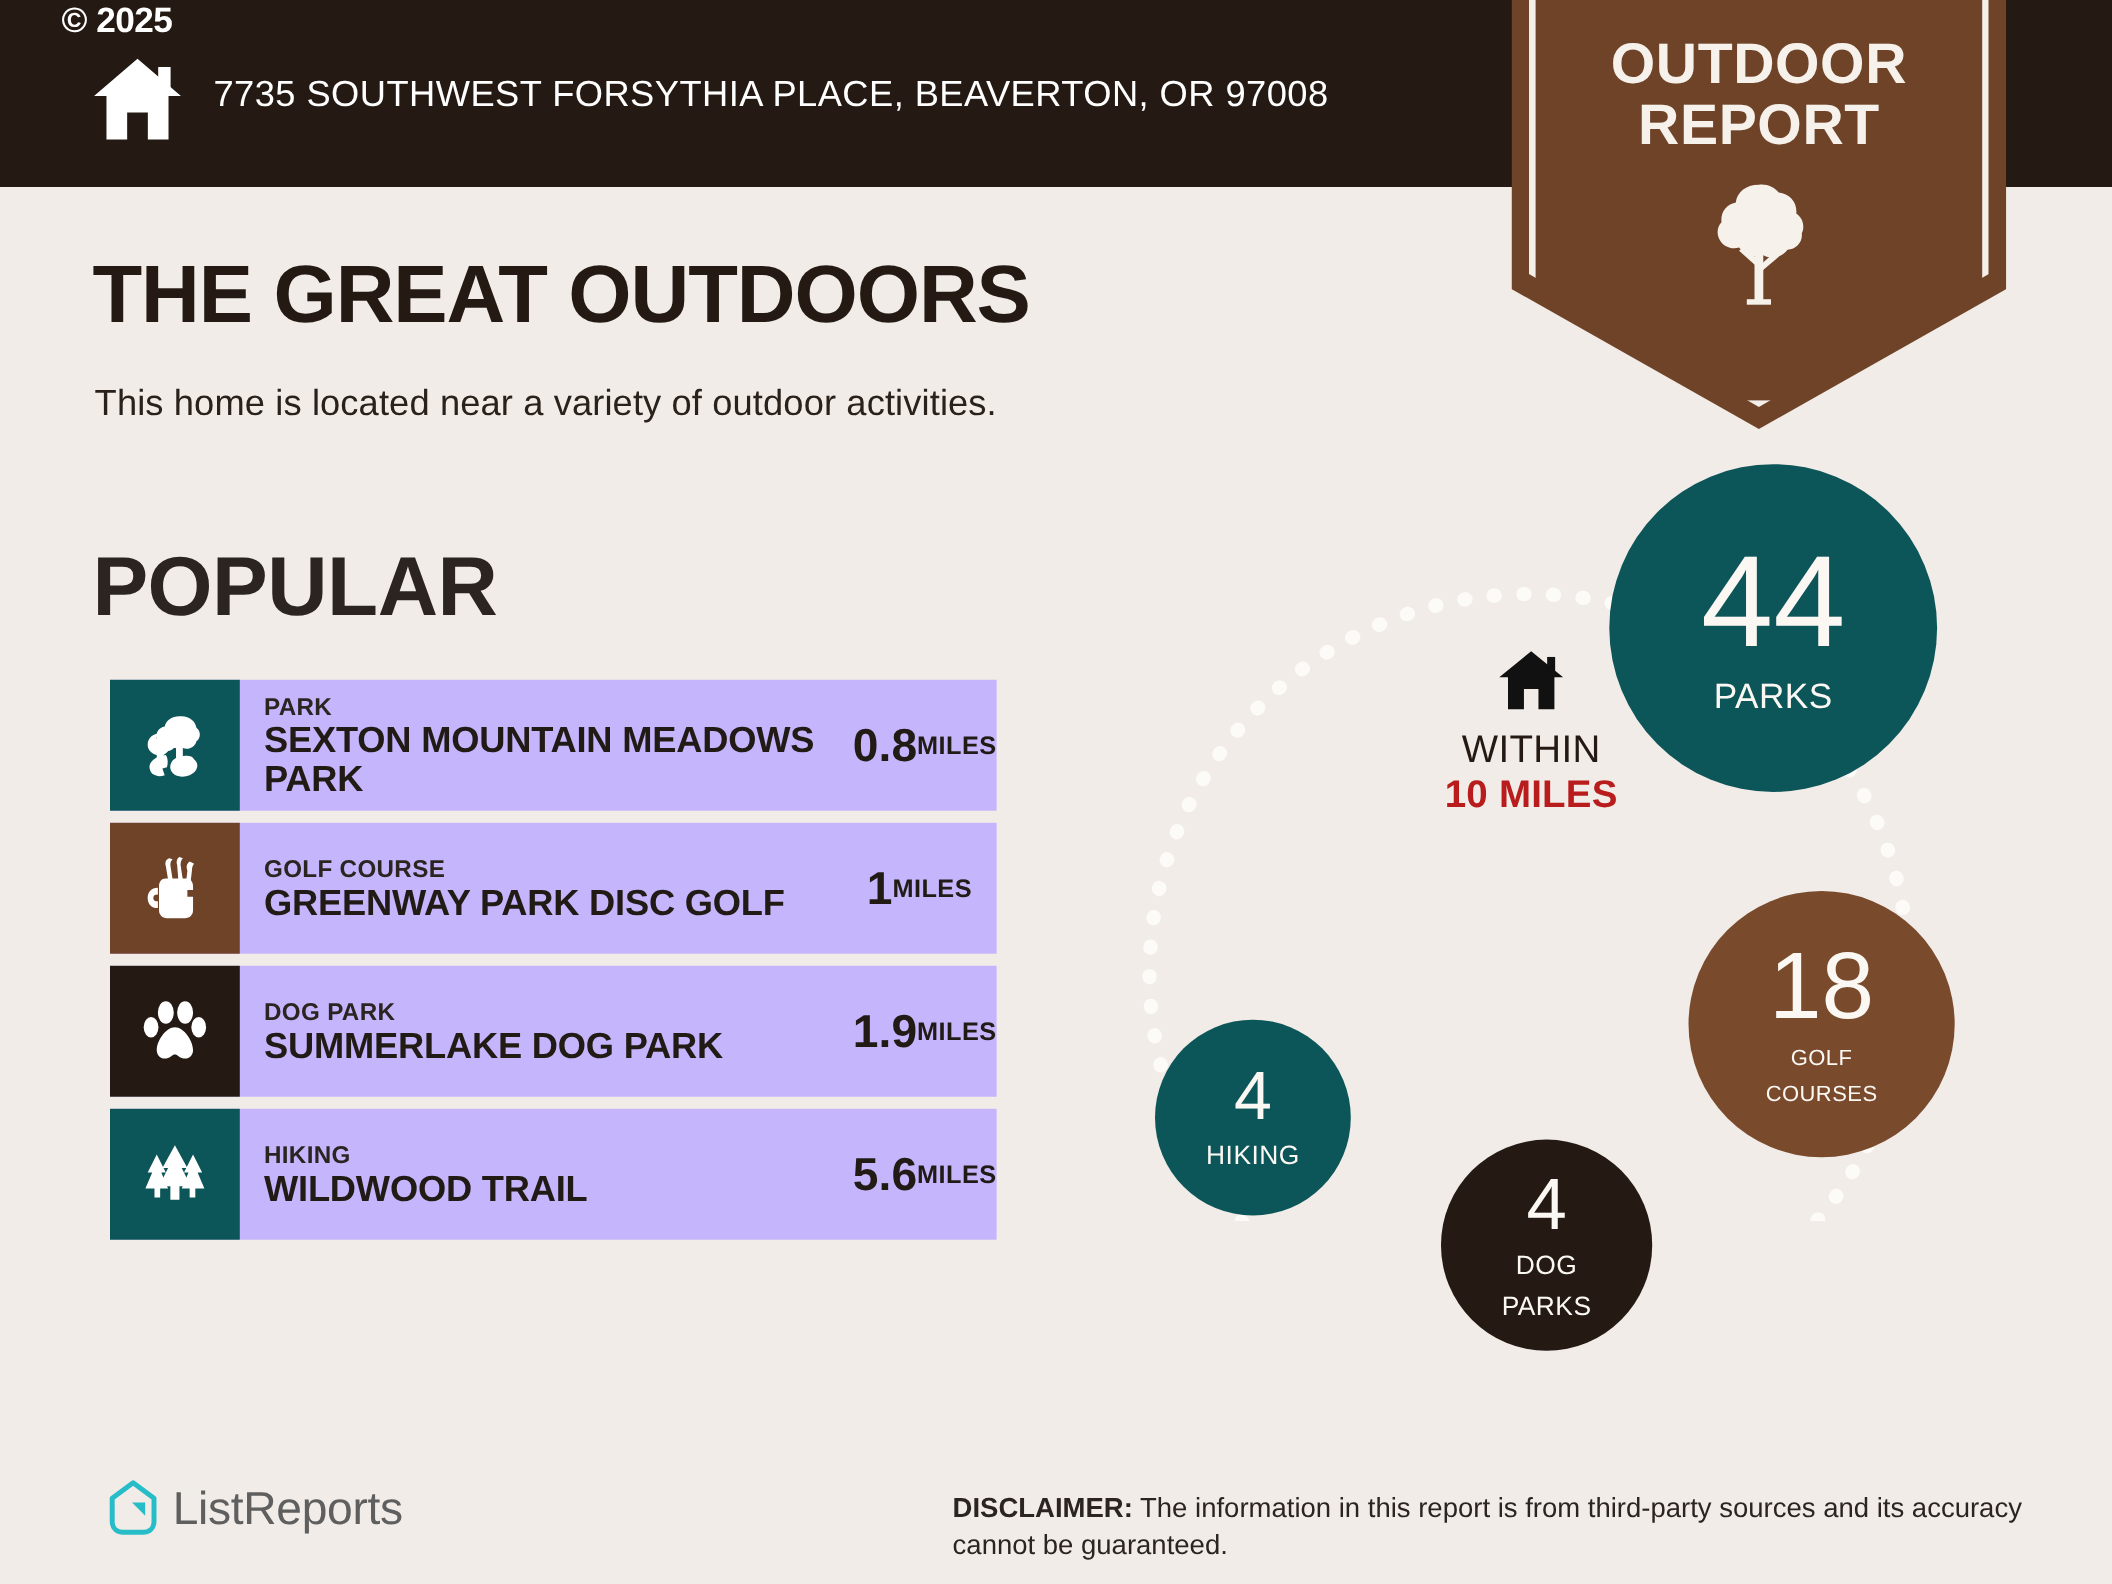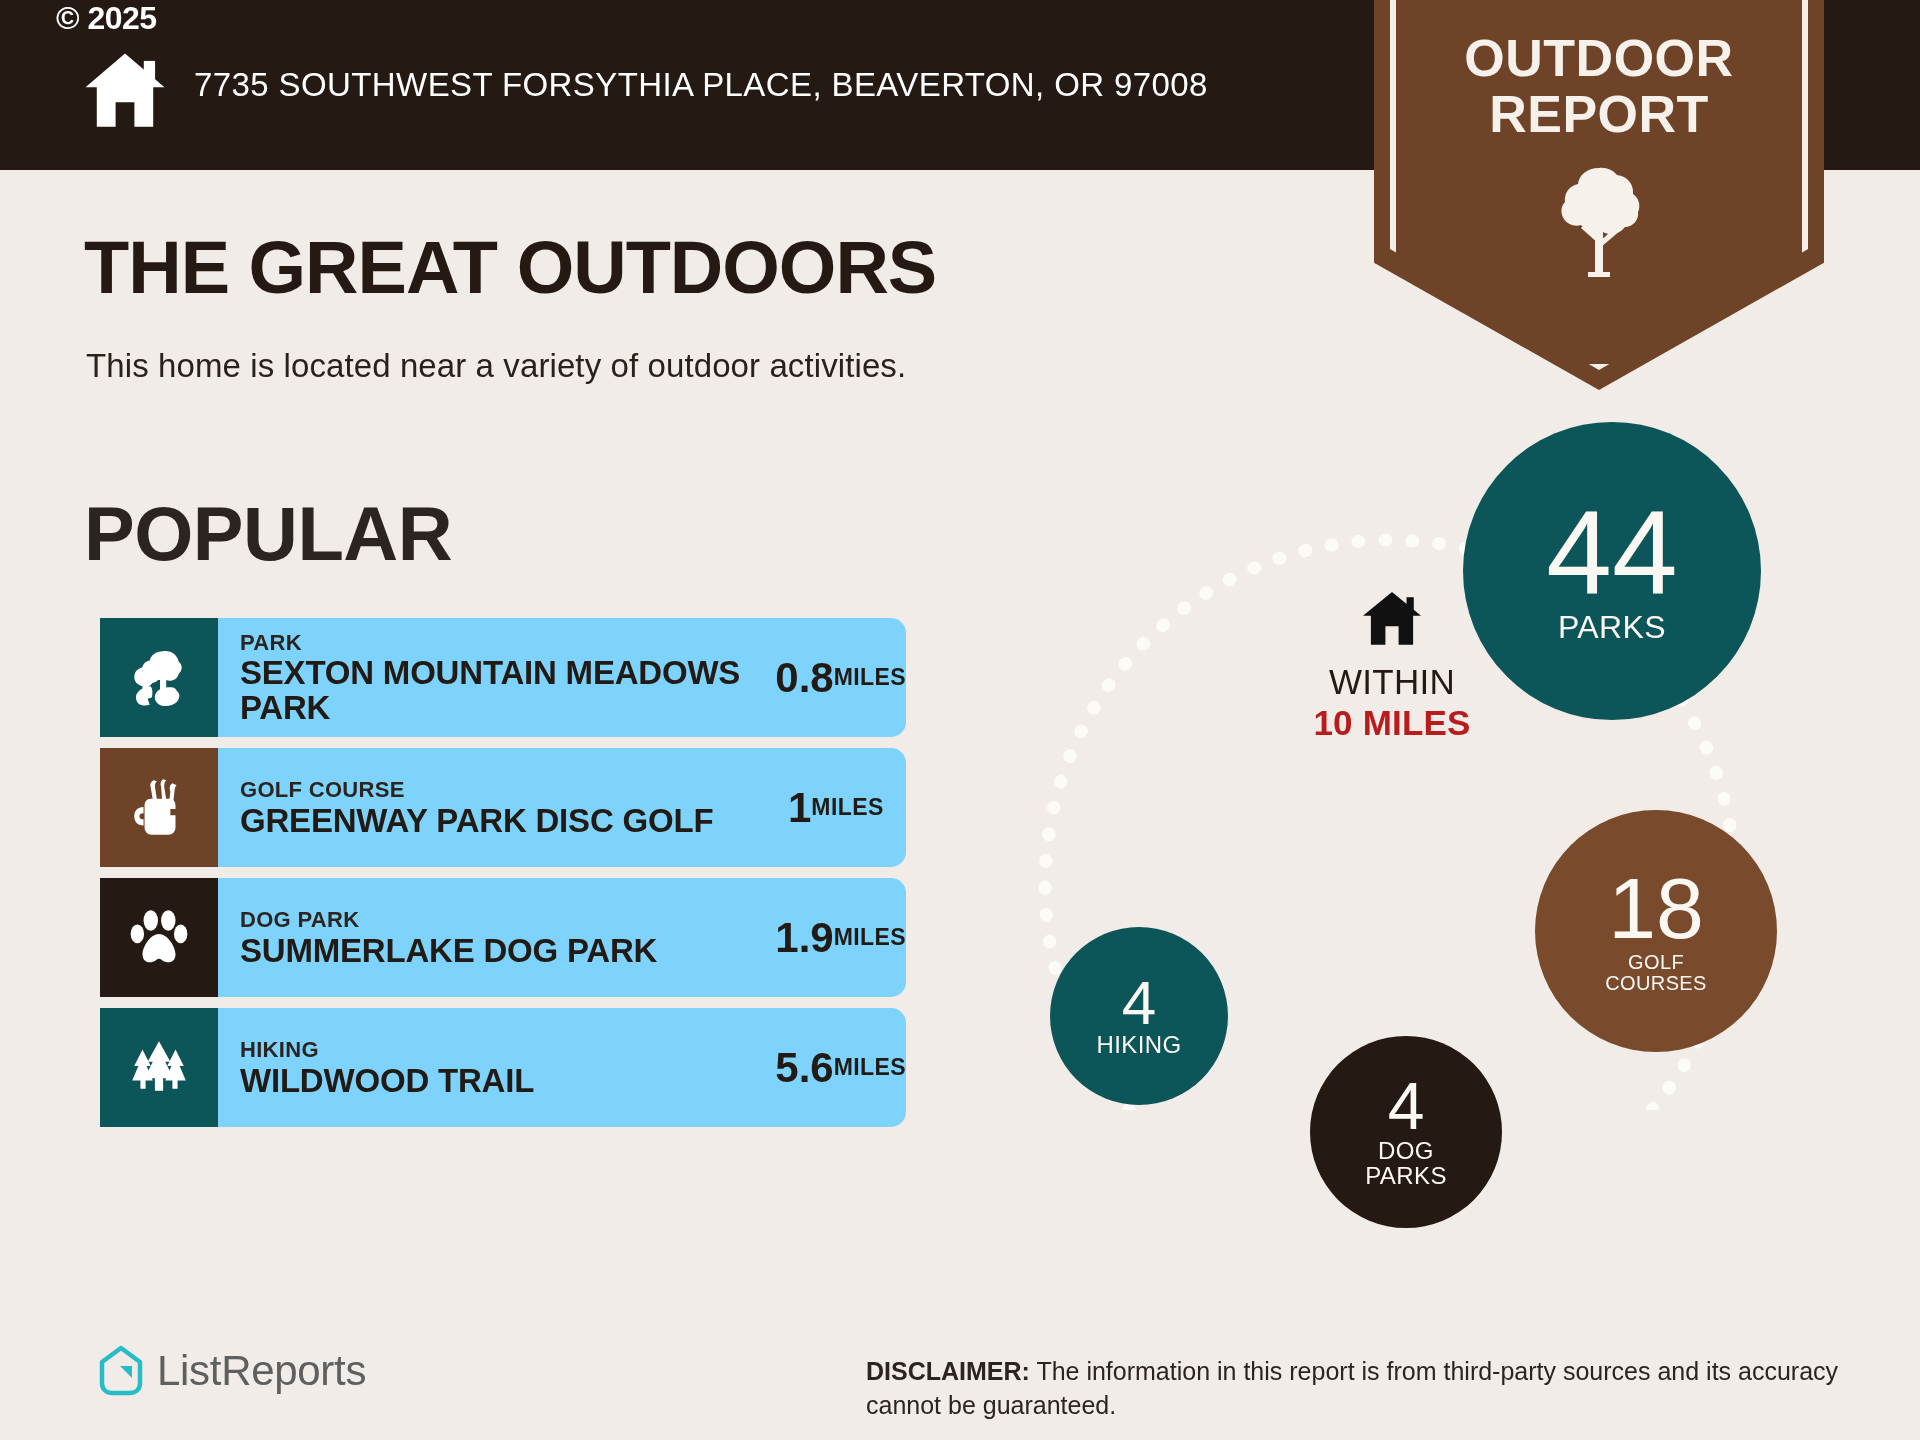--- a/index.html
+++ b/index.html
@@ -144,24 +144,23 @@
   
   .poi-list {
     position: absolute;
     left: 100px;
     top: 618px;
     width: 806px;
   }
   .poi-row {
     display: flex;
     align-items: stretch;
-    background: #7dd3fc;
+    background: #c4b5fd;
     height: 119px;
     margin-bottom: 11px;
-    border-radius: 15px;
   }
   .poi-icon-box {
     flex: 0 0 118px;
     width: 118px;
     display: flex;
     align-items: center;
     justify-content: center;
   }
   .poi-icon-box svg { width: 66px; height: 66px; }
   .poi-text {
@@ -235,20 +234,21 @@
     text-align: center;
   }
   .bubble-num {
     font-weight: 300;
     line-height: 0.95;
   }
   .bubble-label {
     font-weight: 400;
     line-height: 1.04;
     letter-spacing: 0.4px;
+    margin-top: 12px;
   }
 
   .bubble-parks {
     left: 463px; top: 12px;
     width: 298px; height: 298px;
     background: #0c5558;
   }
   .bubble-parks .bubble-num { font-size: 118px; margin-bottom: 2px; }
   .bubble-parks .bubble-label { font-size: 32px; }
 

